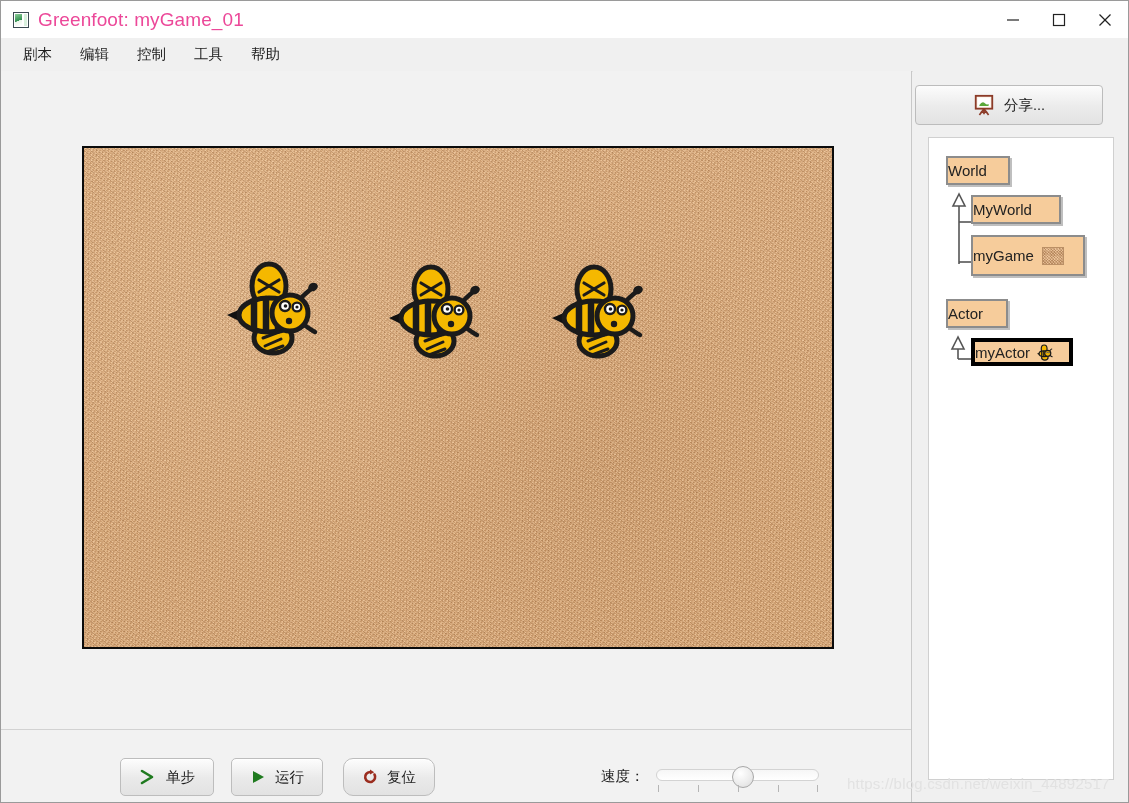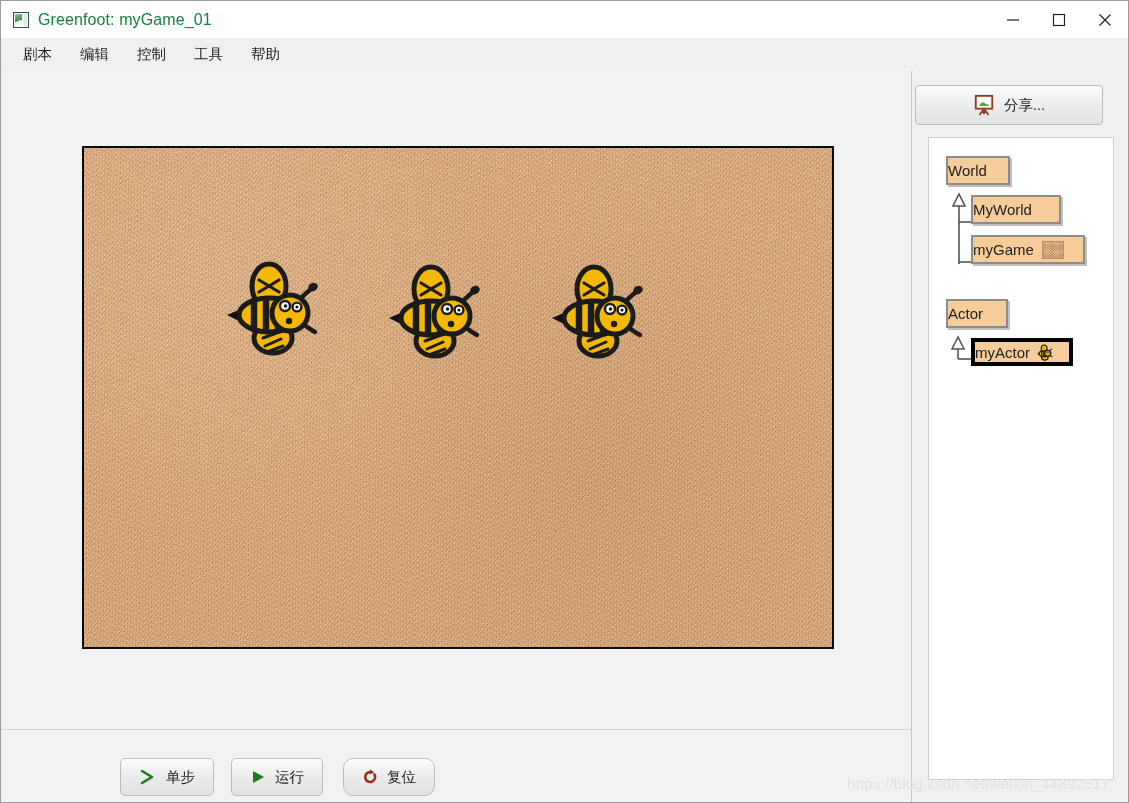--- a/index.html
+++ b/index.html
@@ -51,22 +51,22 @@
   }
   .title-icon::after {
     content: "";
     position: absolute;
     right: 1px; top: 1px;
     width: 3px; height: 12px;
     background: #d8f0dd;
   }
   .title-text {
     margin-left: 9px;
-    font-size: 16px;
-    color: #15803d;
+    font-size: 19px;
+    color: #ec4899;
     letter-spacing: 0.1px;
   }
   .win-controls {
     position: absolute;
     right: 0; top: 0;
     height: 37px;
     display: flex;
   }
   .win-btn {
     width: 46px;
@@ -277,21 +277,21 @@
     color: #222222;
     box-shadow: 2px 2px 0 rgba(0,0,0,0.25);
     cursor: default;
   }
   .class-box.selected {
     border: 4px solid #000000;
     box-shadow: none;
   }
   .cb-world   { left: 17px;  top: 18px;  width: 64px;  height: 29px; }
   .cb-myworld { left: 42px;  top: 57px;  width: 90px;  height: 29px; }
-  .cb-mygame  { left: 42px;  top: 97px;  width: 114px; height: 29px; }
+  .cb-mygame  { left: 42px;  top: 97px;  width: 114px; height: 41px; }
   .cb-actor   { left: 17px;  top: 161px; width: 62px;  height: 29px; }
   .cb-myactor { left: 42px;  top: 200px; width: 102px; height: 28px; }
 
   .mini-thumb {
     width: 22px; height: 18px;
     margin-left: 8px;
     background-color: #dfb083;
     background-image:
       repeating-linear-gradient(42deg, rgba(120,72,32,0.22) 0 1px, rgba(255,228,195,0.20) 1px 2px),
       repeating-linear-gradient(-48deg, rgba(105,62,25,0.18) 0 1px, rgba(255,232,200,0.16) 1px 2px);
@@ -457,20 +457,34 @@
         </div>
 
         <div class="btn btn-reset">
           <svg width="16" height="16" viewBox="0 0 16 16">
             <path d="M12.5 5.5 A5 5 0 1 1 8 3" fill="none" stroke="#9b2d1f" stroke-width="2.6" stroke-linecap="round"></path>
             <path d="M8 0.5 L8 5.6 L12.2 3.2 Z" fill="#9b2d1f"></path>
           </svg>
           <span>复位</span>
         </div>
 
+        <div class="speed-wrap">
+          <span class="speed-label">速度：</span>
+          <div class="slider">
+            <div class="slider-track"></div>
+            <div class="slider-thumb"></div>
+            <div class="slider-ticks">
+              <i style="left:2px"></i>
+                <i style="left:42px"></i>
+                <i style="left:82px"></i>
+                <i style="left:122px"></i>
+                <i style="left:161px"></i>
+            </div>
+          </div>
+        </div>
       </div>
     </div>
 
     <div class="right-pane">
 
       <div class="share-btn">
         <svg class="easel" viewBox="0 0 24 24">
           <rect x="3" y="2" width="18" height="14" fill="#fdf6ee" stroke="#8c3b28" stroke-width="2"></rect>
           <rect x="5.5" y="4.5" width="13" height="9" fill="#ffffff"></rect>
           <path d="M7 12 Q10 7 13 10 Q15 12 17 11 L17 13 L7 13 Z" fill="#5aa83a"></path>

